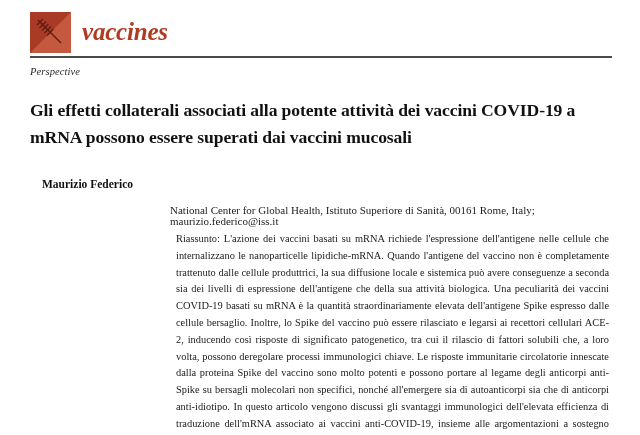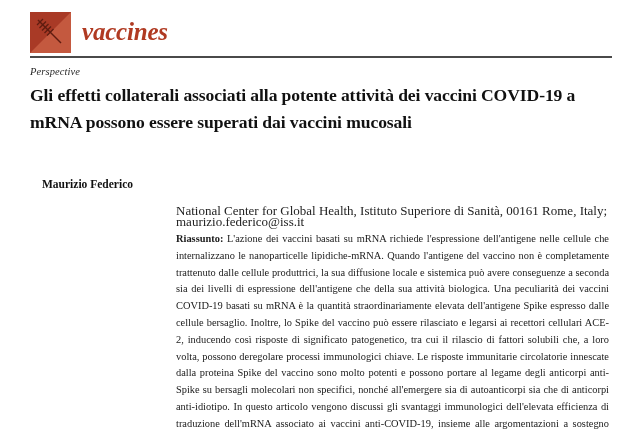--- a/index.html
+++ b/index.html
@@ -87,60 +87,60 @@
     top: 66px;
     font-style: italic;
     font-size: 10.5px;
     color: #2a2a2a;
     letter-spacing: 0.1px;
     text-align: center;
   }
   .article-title {
     position: absolute;
     left: 30px;
-    top: 70px;
+    top: 85px;
     width: 580px;
     font-size: 17.6px;
     font-weight: bold;
     line-height: 27px;
     color: #111111;
     letter-spacing: -0.1px;
   }
   .article-author {
     position: absolute;
     left: 42px;
     top: 178px;
     font-size: 11.5px;
     font-weight: bold;
     color: #111111;
   }
 
   
   .affiliation {
     position: absolute;
-    left: 176px;
+    left: 170px;
     top: 205px;
     width: 433px;
-    font-size: 13px;
+    font-size: 11px;
     line-height: 11px;
     color: #222222;
   }
   .abstract {
     position: absolute;
     left: 176px;
     top: 231px;
     width: 433px;
     font-size: 10.4px;
     line-height: 16.8px;
     text-align: justify;
     color: #1a1a1a;
     hyphens: none;
   }
   .abstract .abstract-label {
-    font-weight: bold;
+    font-weight: normal;
   }
 </style>
 </head>
 <body>
 
 <div class="masthead">
 
   <div class="journal-brand">
     <div class="journal-logo-mark">
       <div class="tri"></div>

